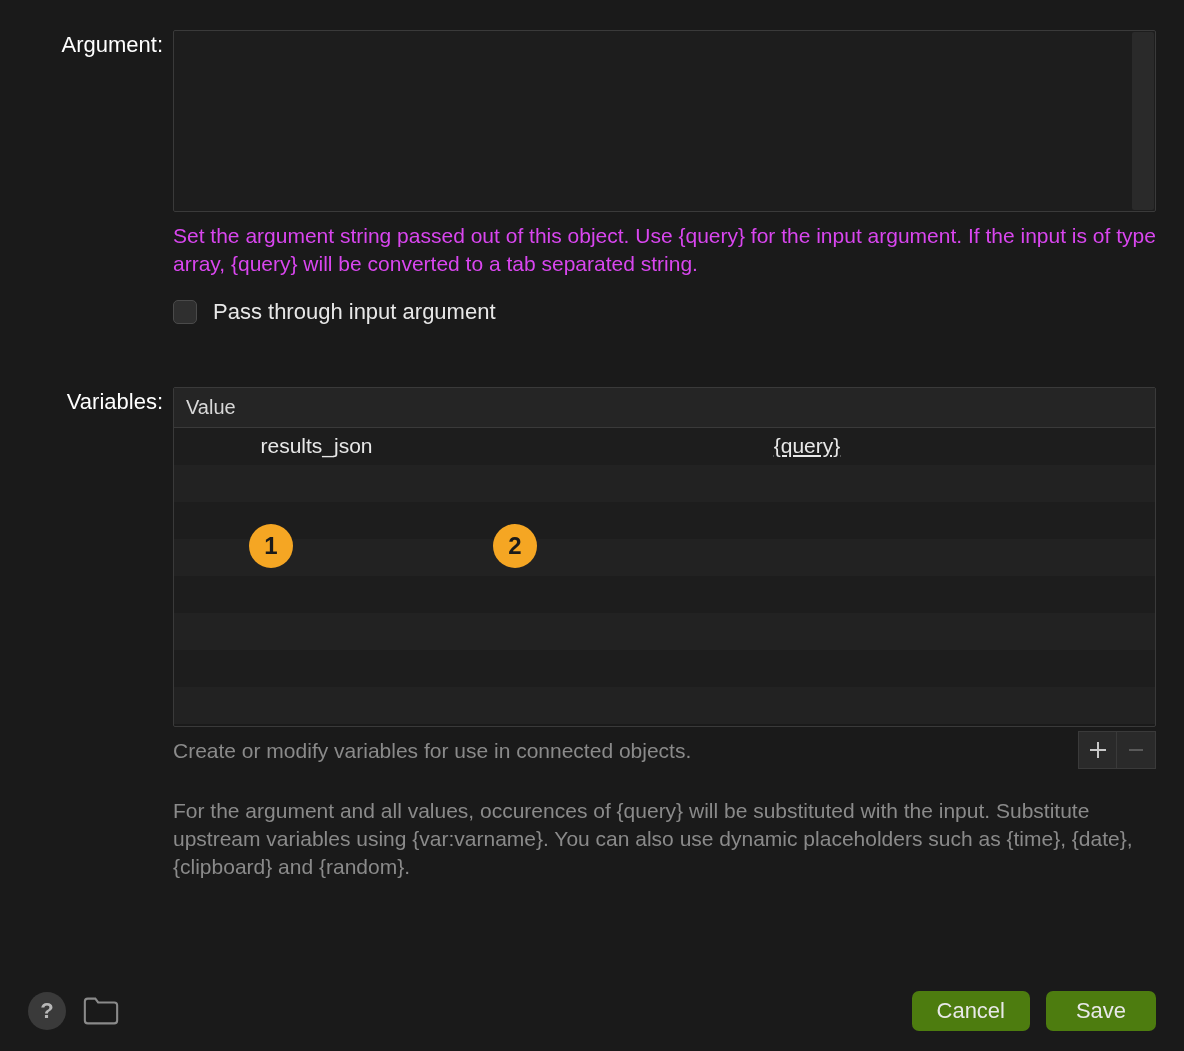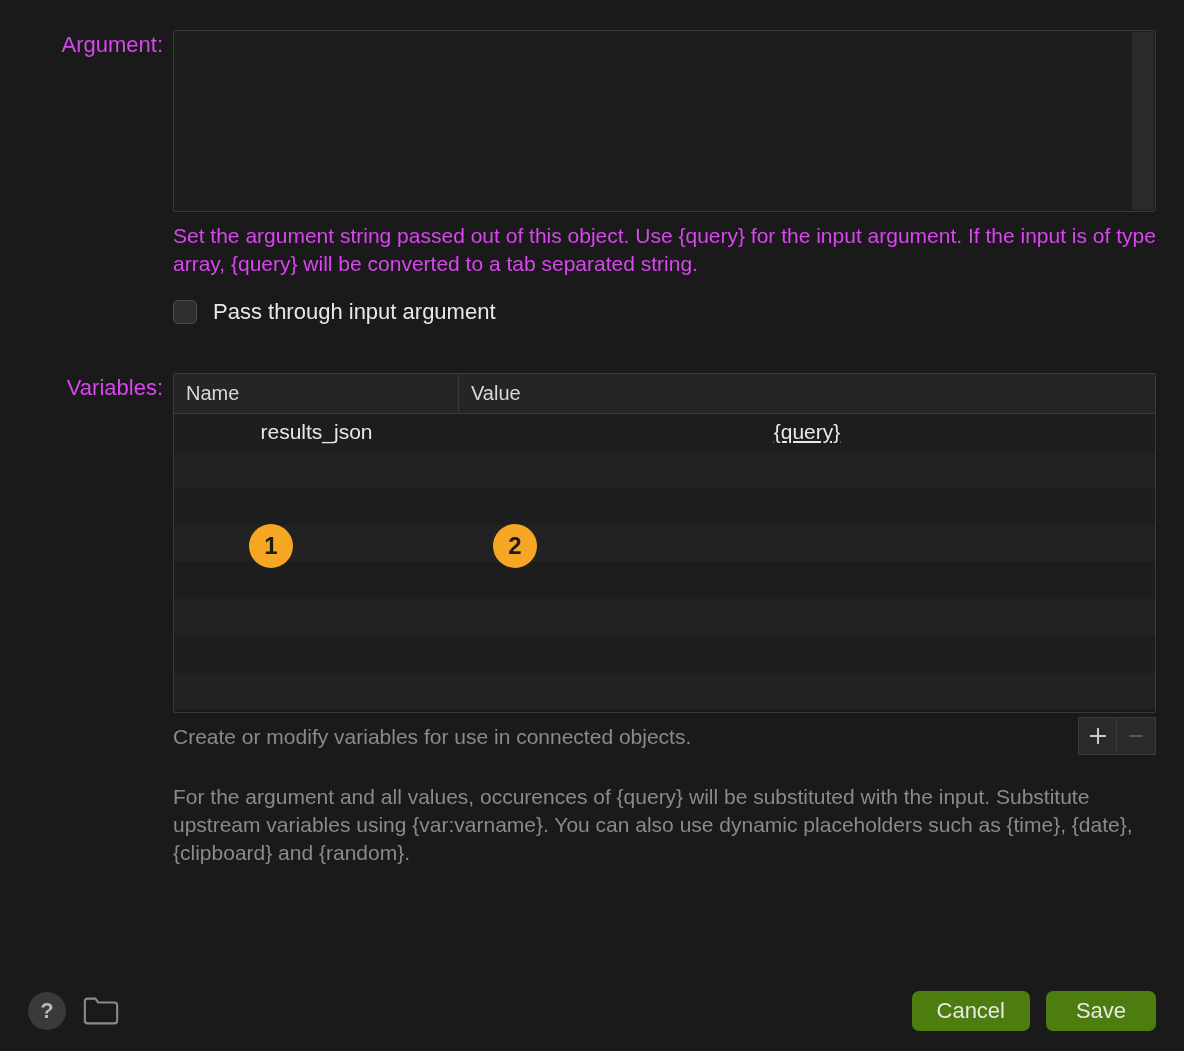--- a/index.html
+++ b/index.html
@@ -23,21 +23,21 @@
       flex-direction: column;
     }
     .form-row {
       display: flex;
       align-items: flex-start;
       margin-bottom: 10px;
     }
     .form-label {
       width: 145px;
       text-align: right;
-      color: #d946ef;
+      color: #ffffff;
       font-size: 22px;
       padding-right: 10px;
       padding-top: 2px;
     }
     .form-content {
       flex: 1;
       display: flex;
       flex-direction: column;
     }
     .textarea-input {
@@ -85,21 +85,21 @@
       background: #2f2f2f;
       border: 1px solid #4a4a4a;
       border-radius: 5px;
       flex-shrink: 0;
     }
     .checkbox-label {
       color: #e8e8e8;
       font-size: 22px;
     }
     .variables-section {
-      margin-top: 38px;
+      margin-top: 52px;
     }
     .table-wrapper {
       width: 100%;
       border: 1px solid #3a3a3a;
       border-radius: 2px;
       overflow: hidden;
     }
     .table-header {
       display: flex;
       background: #252525;
@@ -265,21 +265,20 @@
         <div class="checkbox-label">Pass through input argument</div>
       </div>
     </div>
   </div>
 
   <div class="form-row variables-section">
     <div class="form-label">Variables:</div>
     <div class="form-content">
       <div class="table-wrapper">
         <div class="table-header">
-          <div class="table-header-cell col-name">Name</div>
           <div class="table-header-cell col-value">Value</div>
         </div>
         <div class="table-body">
           <div class="table-row">
             <div class="table-cell cell-name">results_json</div>
             <div class="table-cell cell-value">{query}</div>
           </div>
           <div class="table-row"></div>
           <div class="table-row"></div>
           <div class="table-row"></div>

